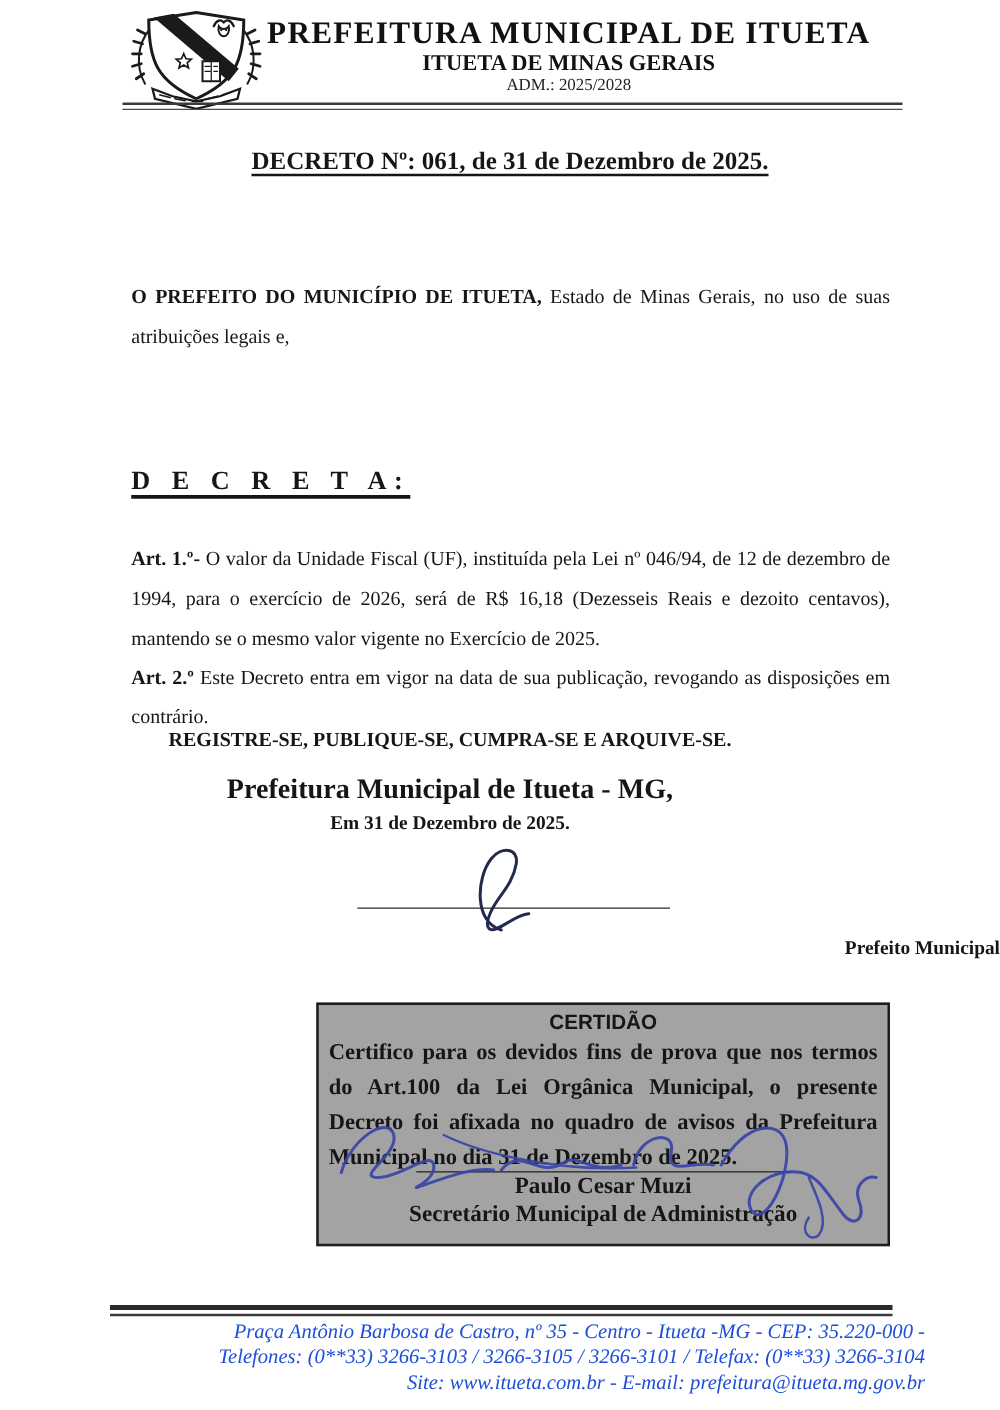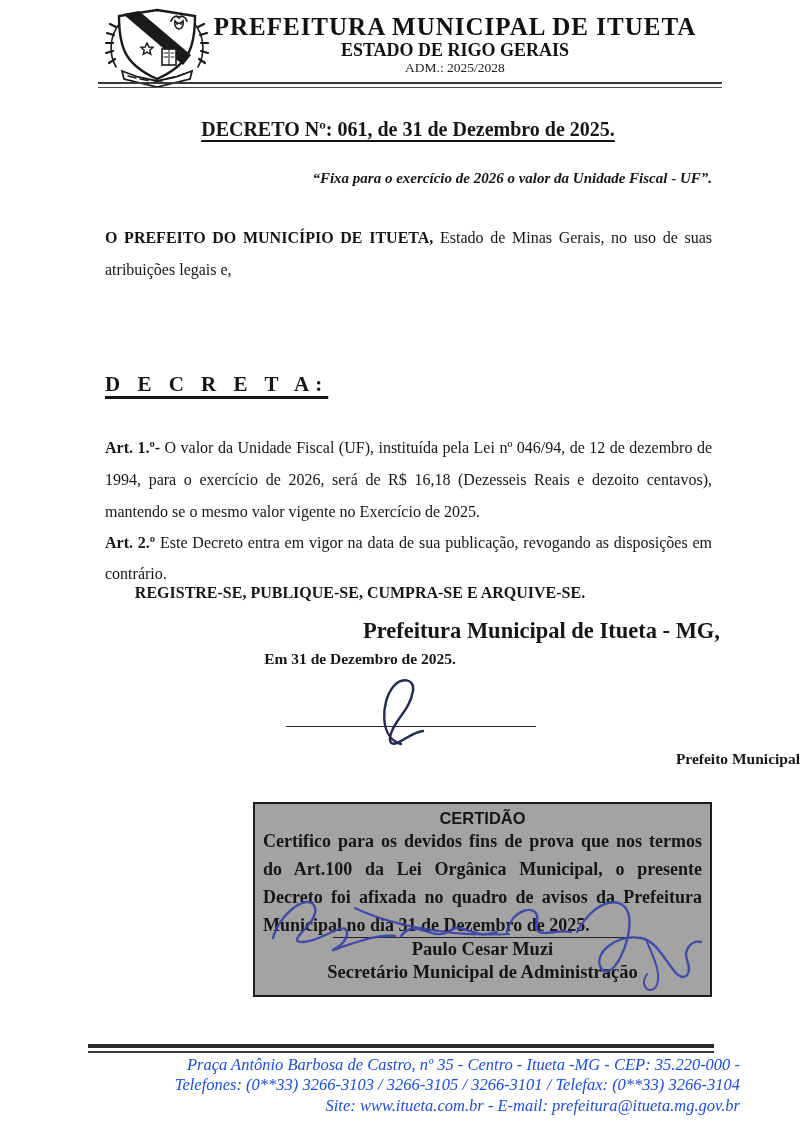--- a/index.html
+++ b/index.html
@@ -47,21 +47,21 @@
     left:105px; top:372px; font-size:21px; font-weight:bold; letter-spacing:6px;
     text-decoration:underline; text-decoration-thickness:2.5px; text-underline-offset:5px;
   }
   .art1 { top:432px; line-height:32px; }
   .art2 { top:527px; line-height:31px; }
   .closing {
     left:0; right:80px; top:584px; text-align:center;
     font-size:16px; font-weight:bold;
   }
   .place {
-    left:0; right:80px; top:618px; text-align:right;
+    left:0; right:80px; top:618px; text-align:center;
     font-size:22.5px; font-weight:bold;
   }
   .dateline {
     left:0; right:80px; top:650px; text-align:center;
     font-size:15.5px; font-weight:bold;
   }
 
   
   .mayor-line { left:286px; top:726px; width:250px; border-top:1.6px solid #2a2a2a; height:0; }
   .mayor-loop { left:345px; top:676px; width:120px; height:74px; }
@@ -120,26 +120,25 @@
     <path d="M49,38 l1.8,4 4.2,0.4 -3.2,2.8 1,4.2 -3.8,-2.3 -3.8,2.3 1,-4.2 -3.2,-2.8 4.2,-0.4 Z" fill="#ffffff" stroke-width="1.4"></path>
 
     <rect x="64" y="44" width="14" height="16" fill="#ffffff" stroke-width="1.6"></rect>
     <path d="M71,44 L71,60 M66,48 h4 M66,52 h4 M73,48 h3 M73,52 h3" stroke-width="1"></path>
 
     <path d="M24,66 L40,72 L59,76 L78,72 L94,66 L92,74 L59,82 L26,74 Z" fill="#ffffff" stroke-width="1.8"></path>
     <path d="M30,71 l8,2 M42,74 l8,1.5 M56,76 l8,0 M68,74 l8,-2 M80,71 l6,-2" stroke-width="1.4"></path>
   </svg>
 
   <div class="abs hdr-title">PREFEITURA MUNICIPAL DE ITUETA</div>
-  <div class="abs hdr-sub">ESTADO DE RIGO GERAIS</div>
+  <div class="abs hdr-sub">ITUETA DE MINAS GERAIS</div>
   <div class="abs hdr-adm">ADM.: 2025/2028</div>
   <div class="abs hdr-rule"></div>
 
   <div class="abs decree-title">DECRETO Nº: 061, de 31 de Dezembro de 2025.</div>
-  <div class="abs epigraph">“Fixa para o exercício de 2026 o valor da Unidade Fiscal - UF”.</div>
 
   <div class="abs para preamble"><span style="font-weight:bold">O PREFEITO DO MUNICÍPIO DE ITUETA,</span><span> Estado de Minas Gerais, no uso de suas atribuições legais e,</span></div>
 
 
   <div class="abs decreta">D E C R E T A:</div>
 
   <div class="abs para art1"><span style="font-weight:bold">Art. 1.º-</span><span> O valor da Unidade Fiscal (UF), instituída pela Lei nº 046/94, de 12 de dezembro de 1994, para o exercício de 2026, será de R$ 16,18 (Dezesseis Reais e dezoito centavos), mantendo se o mesmo valor vigente no Exercício de 2025.</span></div>
 
   <div class="abs para art2"><span style="font-weight:bold">Art. 2.º</span><span> Este Decreto entra em vigor na data de sua publicação, revogando as disposições em contrário.</span></div>
 

